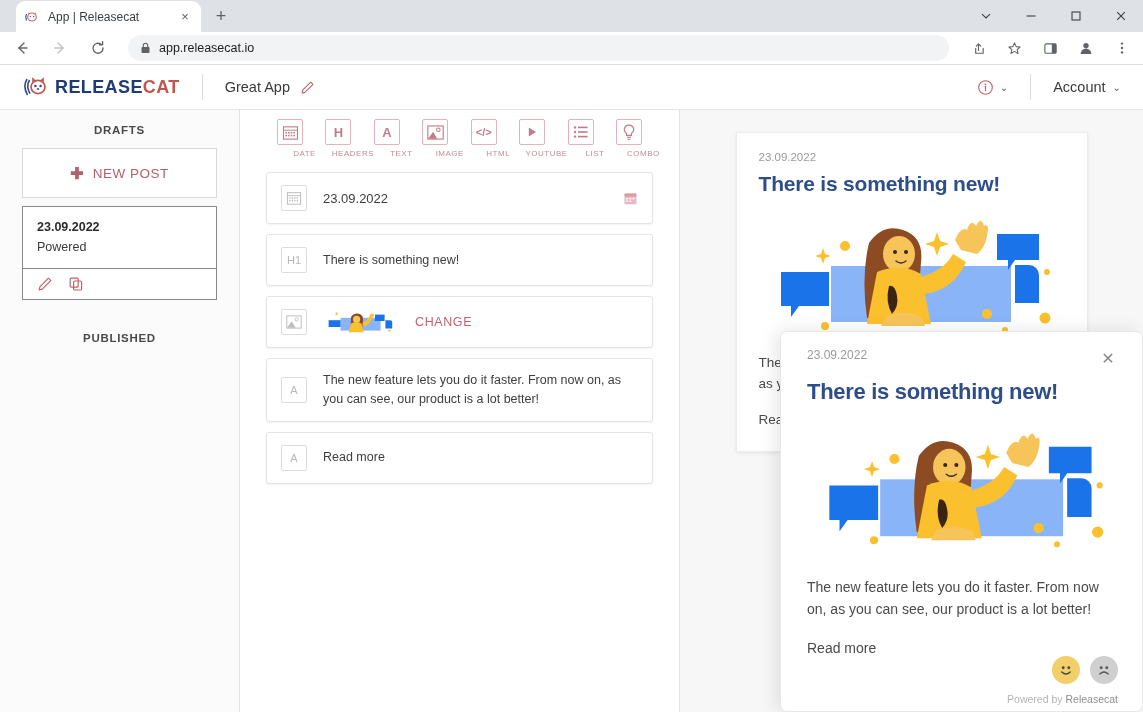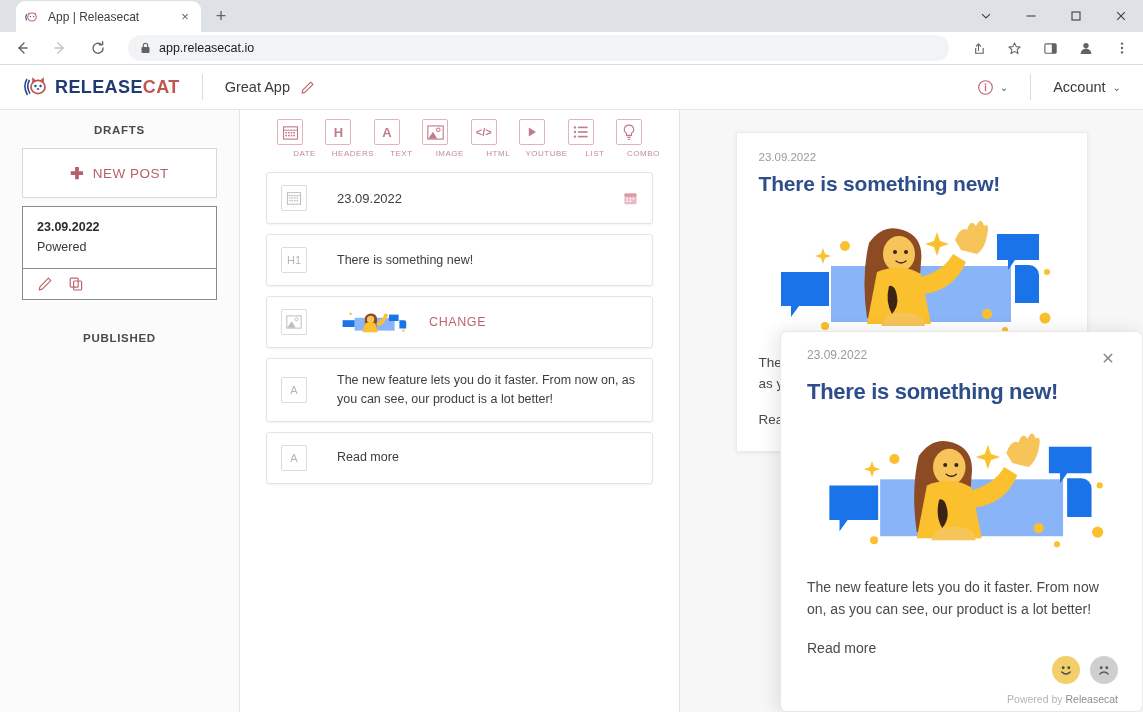--- a/index.html
+++ b/index.html
@@ -131,21 +131,21 @@
   .blocks { padding: 8px 26px 0 26px; display: flex; flex-direction: column; gap: 10px; }
   .block {
     background: #ffffff; border: 1px solid #e4e4e4; border-radius: 3px;
     box-shadow: 0 1px 2px rgba(0,0,0,0.05);
     display: flex; align-items: center; padding: 12px 14px; min-height: 50px;
     cursor: pointer;
   }
   .block-icon {
     width: 26px; height: 26px; border: 1px solid #dcdcdc; border-radius: 2px;
     display: flex; align-items: center; justify-content: center;
-    color: #b7b7b7; font-size: 11px; flex: 0 0 26px; margin-right: 30px;
+    color: #b7b7b7; font-size: 11px; flex: 0 0 26px; margin-right: 16px;
   }
   .block-text { font-size: 12.5px; color: #3d3d3d; line-height: 1.5; flex: 1; }
   .block-date { font-size: 13px; color: #3d3d3d; flex: 1; }
   .block-thumb {
     width: 72px; height: 26px; flex: 0 0 72px; margin-right: 20px;
     overflow: hidden; border-radius: 2px;
   }
   .change-link { font-size: 12.5px; color: #c0646d; letter-spacing: 0.6px; cursor: pointer; }
   .block-tall { min-height: 62px; }
 

